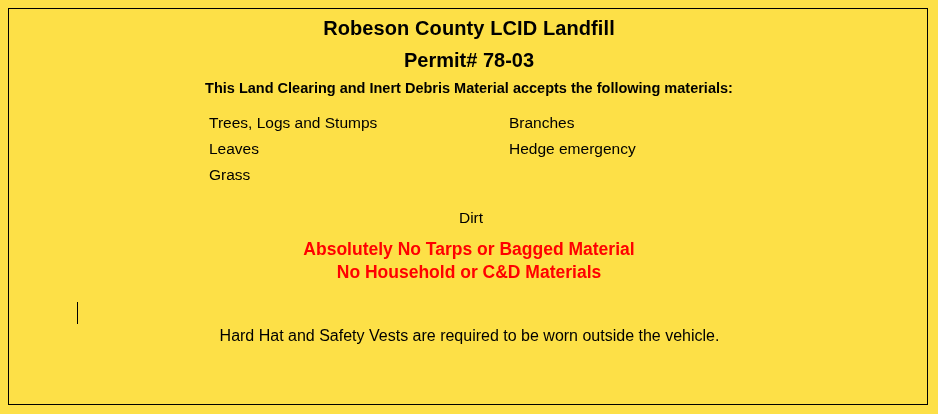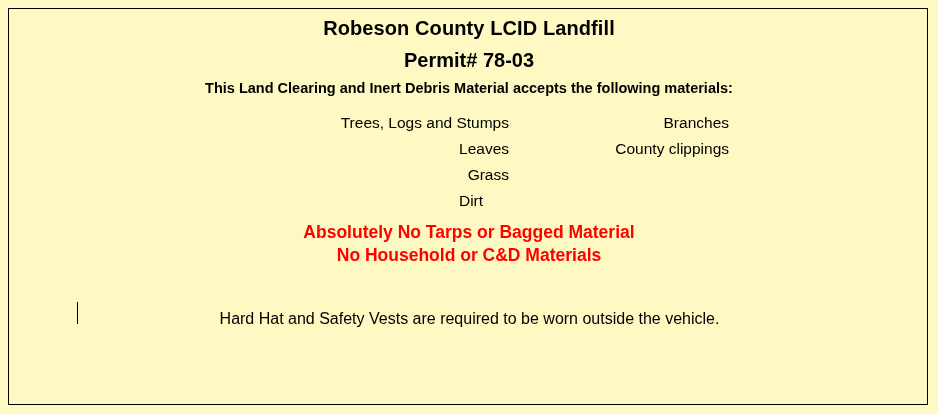--- a/index.html
+++ b/index.html
@@ -9,21 +9,21 @@
   }
   body {
     font-family: "Liberation Sans", sans-serif;
     color: #000000;
   }
   .sign {
     position: relative;
     width: 938px;
     height: 414px;
     box-sizing: border-box;
-    background: #fef9c3;
+    background: #fde047;
     overflow: hidden;
   }
   .sign-border {
     position: absolute;
     left: 8px;
     top: 8px;
     width: 920px;
     height: 397px;
     box-sizing: border-box;
     border: 1px solid #000000;
@@ -55,31 +55,31 @@
   }
   .materials {
     margin-top: 14px;
     display: flex;
     justify-content: center;
   }
   .mat-grid {
     display: grid;
     grid-template-columns: 300px 220px;
     row-gap: 2px;
-    text-align: right;
+    text-align: left;
     font-size: 15.5px;
     line-height: 1.55;
   }
   .mat-cell {
     white-space: nowrap;
   }
   .dirt {
     font-size: 15.5px;
     line-height: 1.55;
-    margin-top: 2px;
+    margin-top: 19px;
     text-align: center;
     padding-left: 4px;
   }
   .warn {
     color: #ff0000;
     font-size: 17.5px;
     font-weight: bold;
     line-height: 1.3;
   }
   .warn1 { margin-top: 8px; }
@@ -115,21 +115,21 @@
   <div class="content">
     <h1 class="title">Robeson County LCID Landfill</h1>
     <div class="permit">Permit# 78-03</div>
     <div class="intro">This Land Clearing and Inert Debris Material accepts the following materials:</div>
 
     <div class="materials">
       <div class="mat-grid">
         <div class="mat-cell">Trees, Logs and Stumps</div>
         <div class="mat-cell">Branches</div>
         <div class="mat-cell">Leaves</div>
-        <div class="mat-cell">County clippings</div>
+        <div class="mat-cell">Hedge emergency</div>
         <div class="mat-cell">Grass</div>
       </div>
     </div>
     <div class="dirt">Dirt</div>
 
     <div class="warn warn1">Absolutely No Tarps or Bagged Material</div>
     <div class="warn warn2">No Household or C&amp;D Materials</div>
 
     <div class="safety">Hard Hat and Safety Vests are required to be worn outside the vehicle.</div>
   </div>

